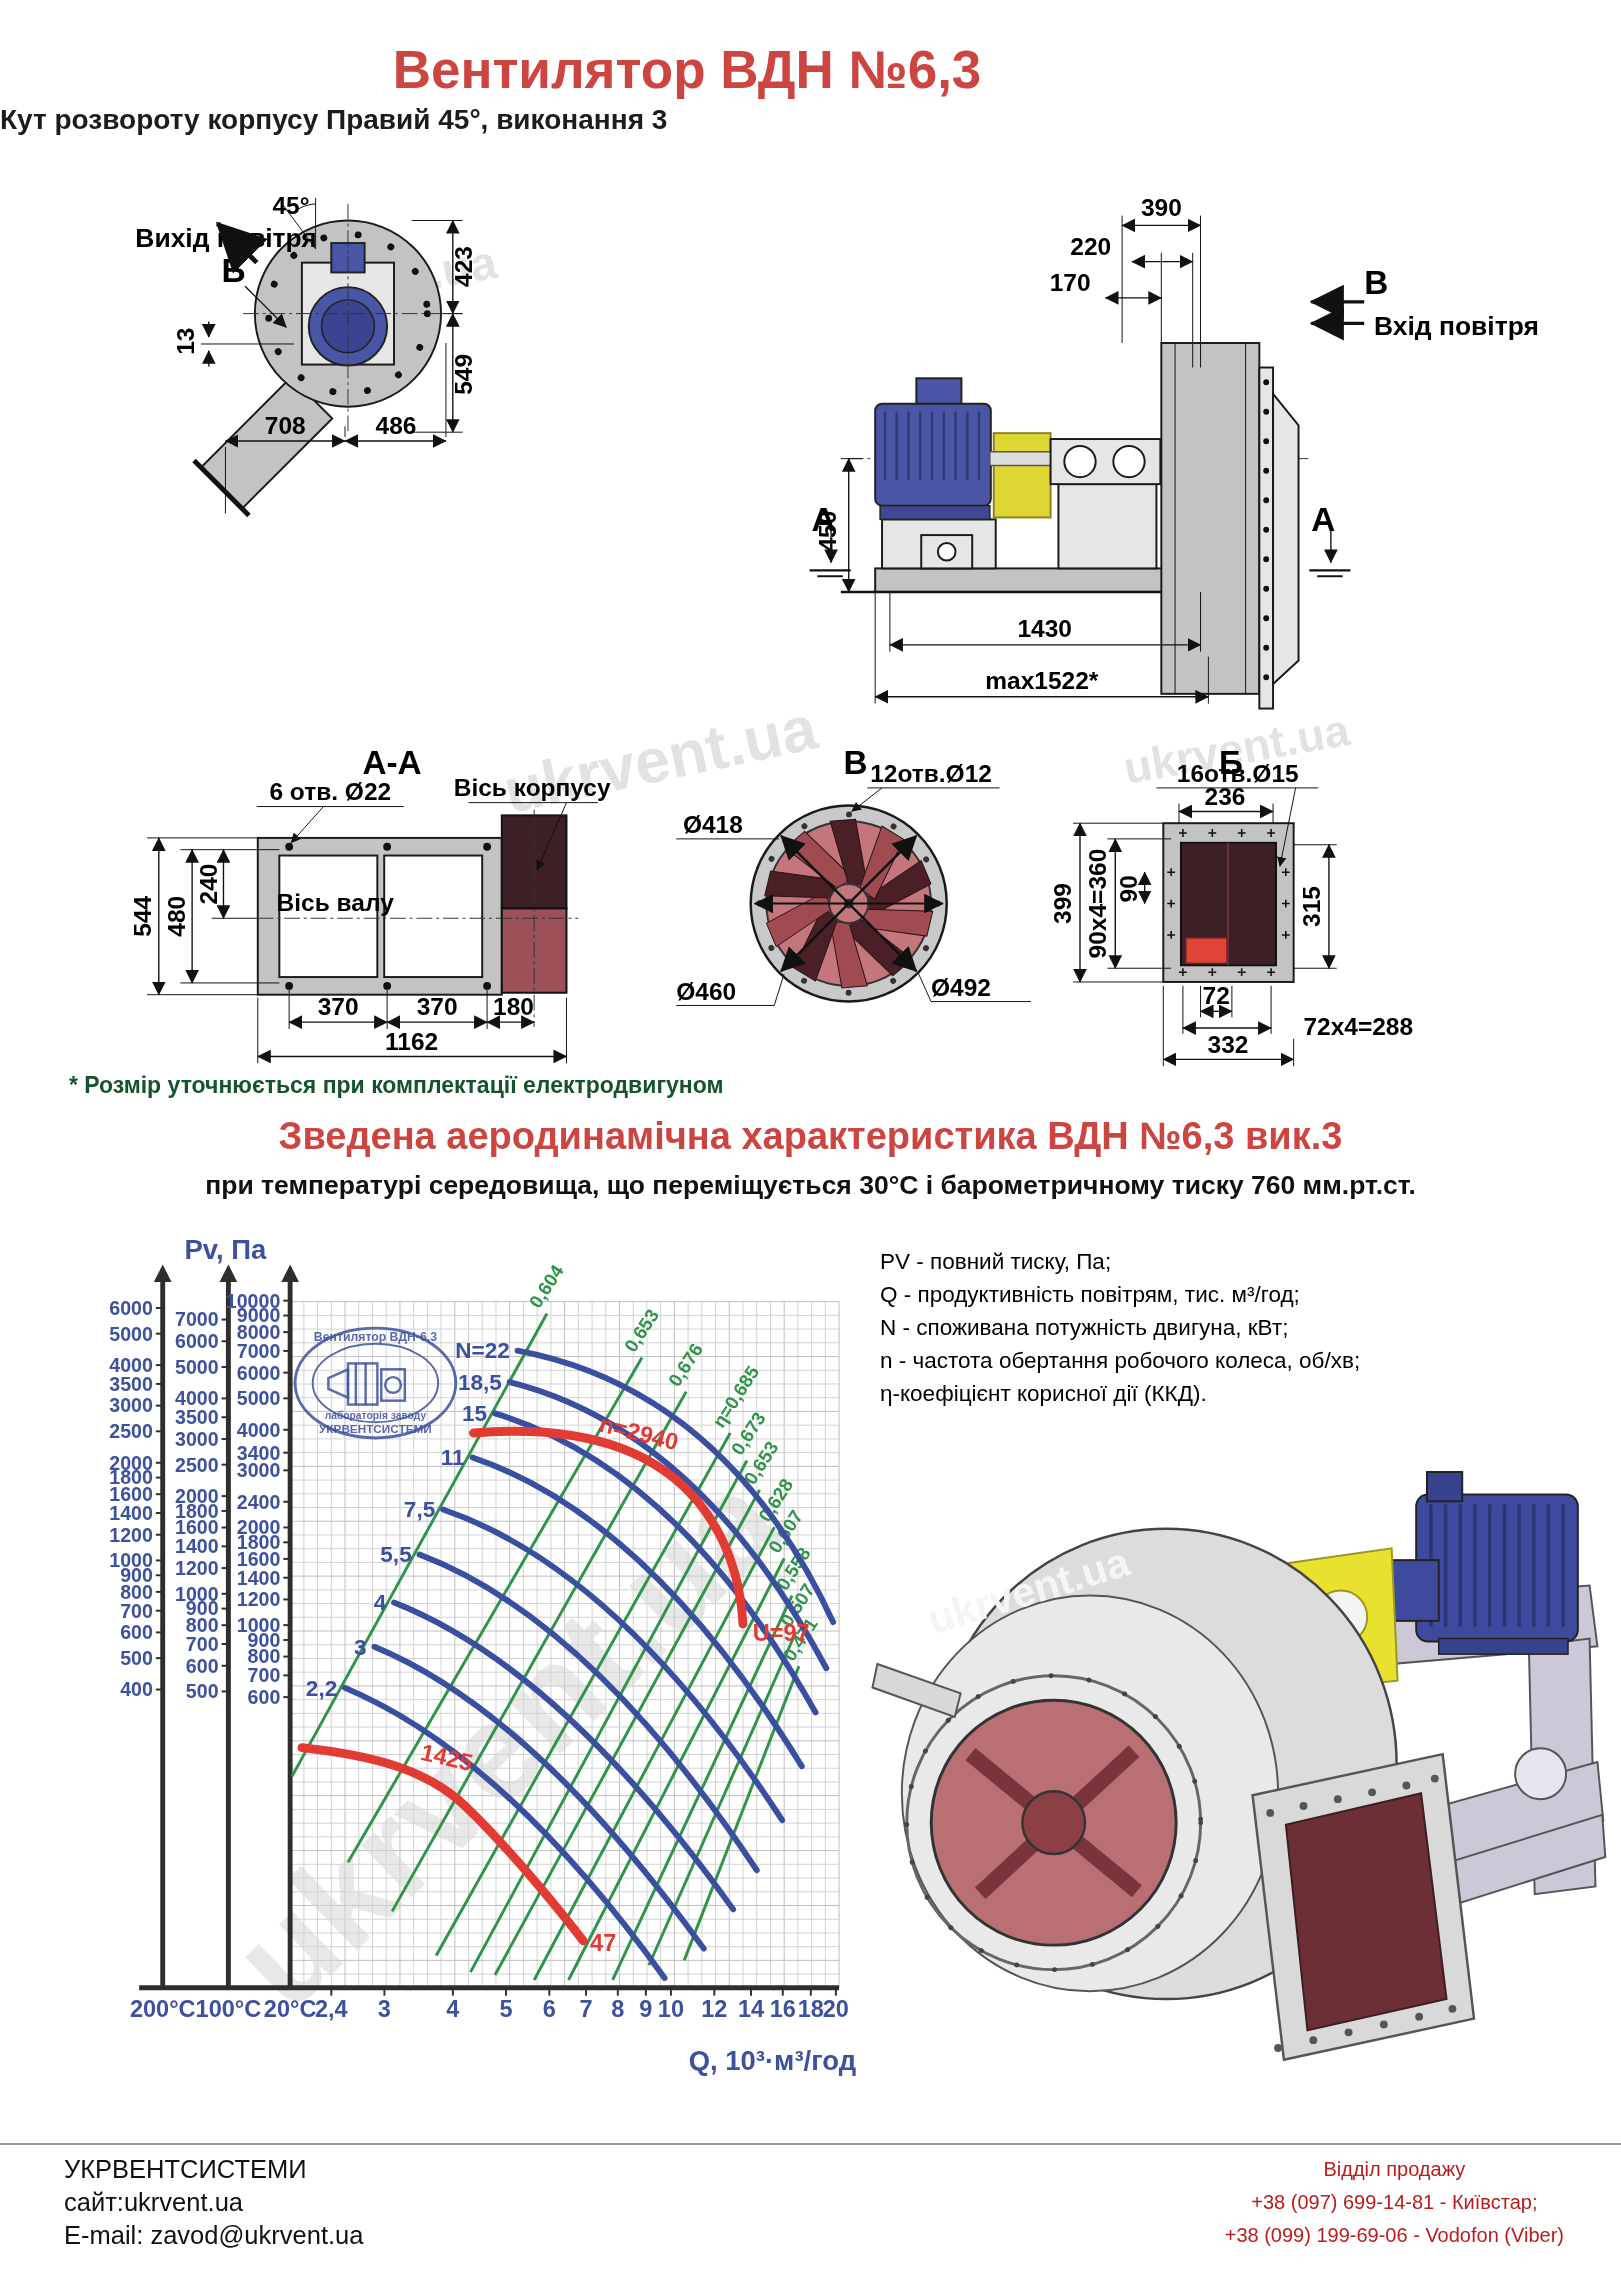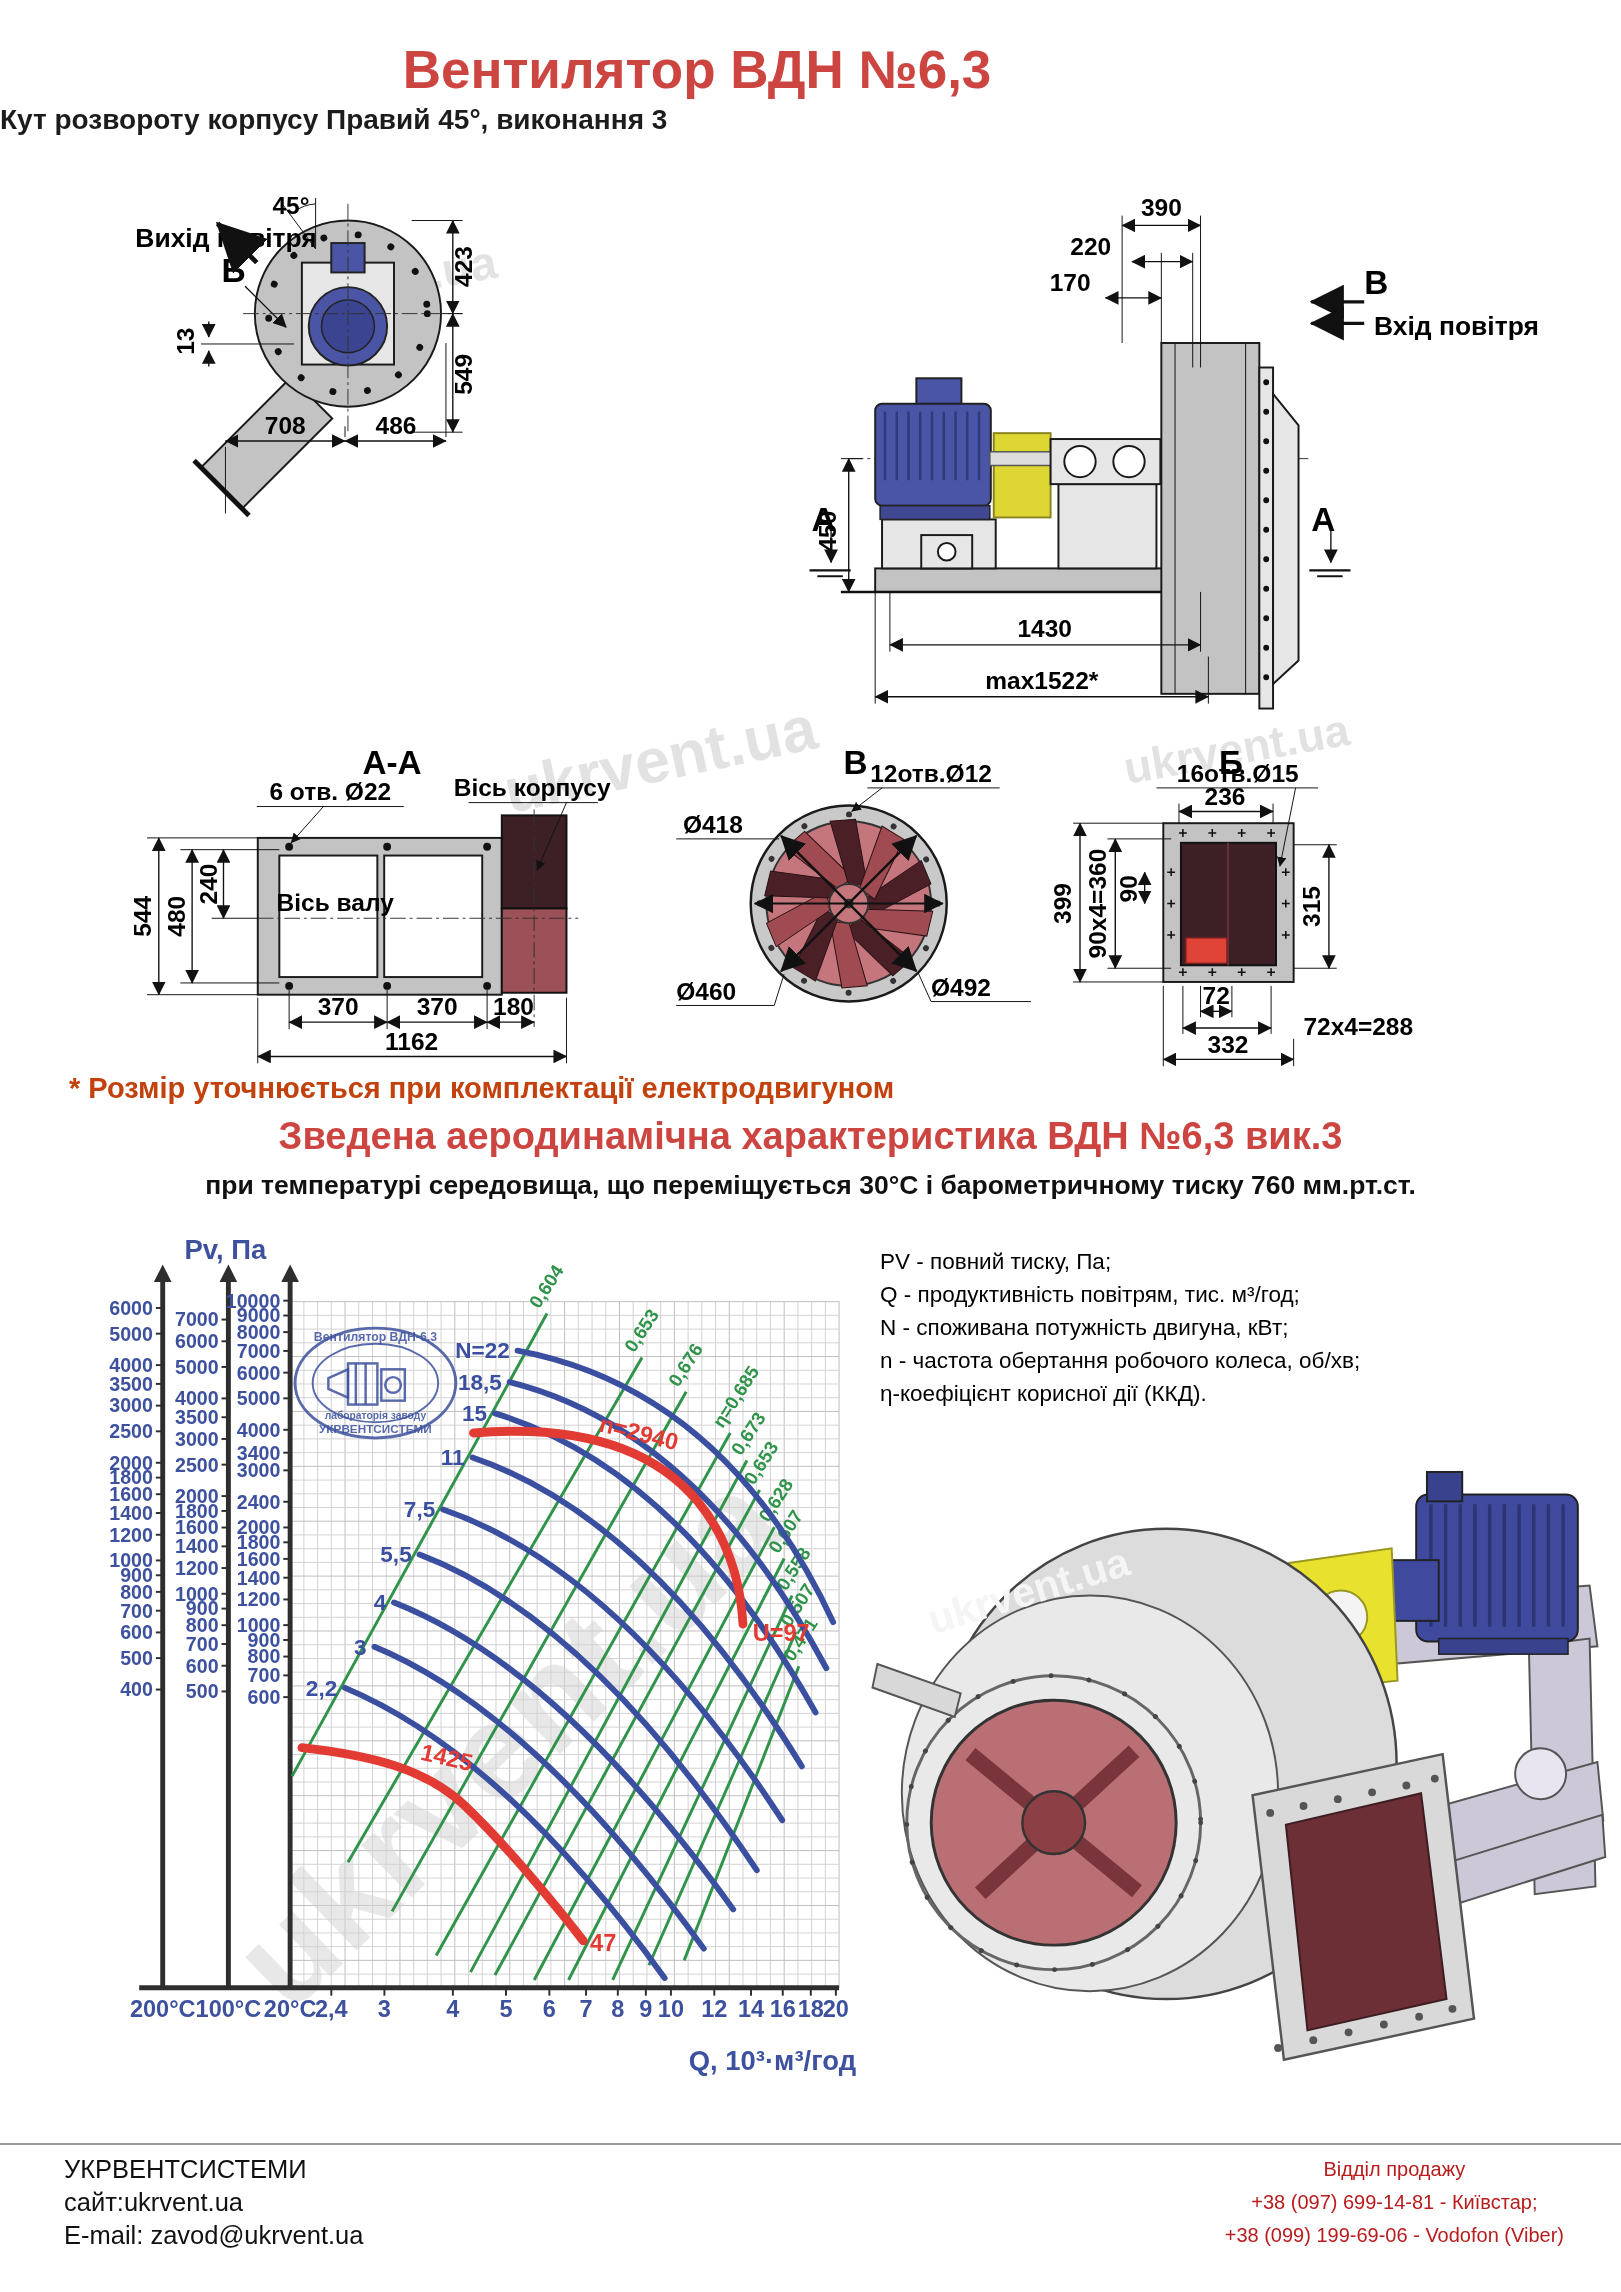--- a/index.html
+++ b/index.html
@@ -1,21 +1,21 @@
 <!DOCTYPE html>
 <html><head>
 <meta charset="utf-8">
 <style>
   html,body{margin:0;padding:0}
   body{width:1621px;height:2293px;position:relative;background:#fff;
        font-family:"Liberation Sans",sans-serif;overflow:hidden}
   .abs{position:absolute}
-  .title{top:39px;left:16px;width:1362px;text-align:center;font-size:53px;font-weight:bold;color:#cd4540}
+  .title{top:39px;left:6px;width:1362px;text-align:center;font-size:53px;font-weight:bold;color:#cd4540}
   .subtitle{top:104px;left:0;width:1362px;text-align:left;font-size:28px;font-weight:bold;color:#1c1c1c}
-  .note{top:1072px;left:69px;font-size:29px;font-weight:bold;color:#c2410c}
+  .note{top:1072px;left:69px;font-size:23px;font-weight:bold;color:#14532d}
   .aero-title{top:1115px;left:0;width:100%;text-align:center;font-size:38px;font-weight:bold;color:#cd4540}
   .aero-sub{top:1170px;left:0;width:100%;text-align:center;font-size:26.5px;font-weight:bold;color:#111}
   .legend{top:1245px;left:880px;width:667px;font-size:22.5px;color:#000;line-height:33px}
   .footer{top:2143px;left:0;width:1621px;border-top:2px solid #9a9a9a;display:flex;
           justify-content:space-between;padding-top:7.8px;box-sizing:border-box}
   .fl{margin-left:64px;font-size:25.5px;line-height:33px;color:#111}
   .fr{margin-right:57px;font-size:20px;line-height:33px;text-align:center;color:#b91c1c}
   svg text{font-family:"Liberation Sans",sans-serif}
   
   .fillg{fill:#c3c3c3;stroke:#1a1a1a;stroke-width:2}

